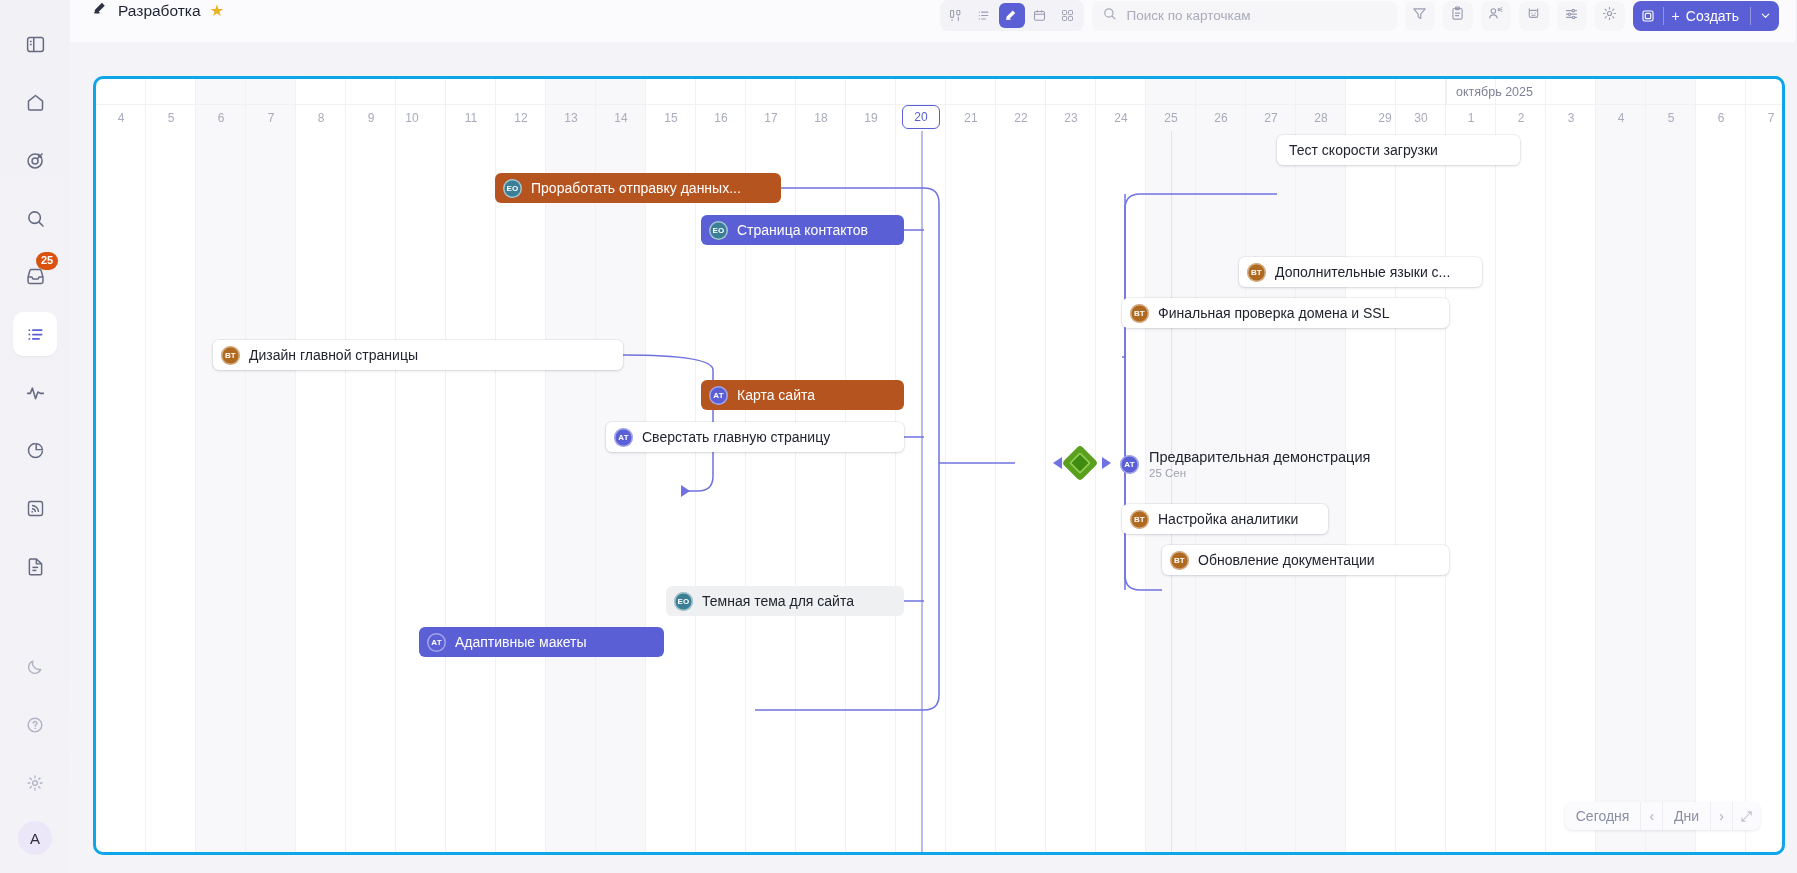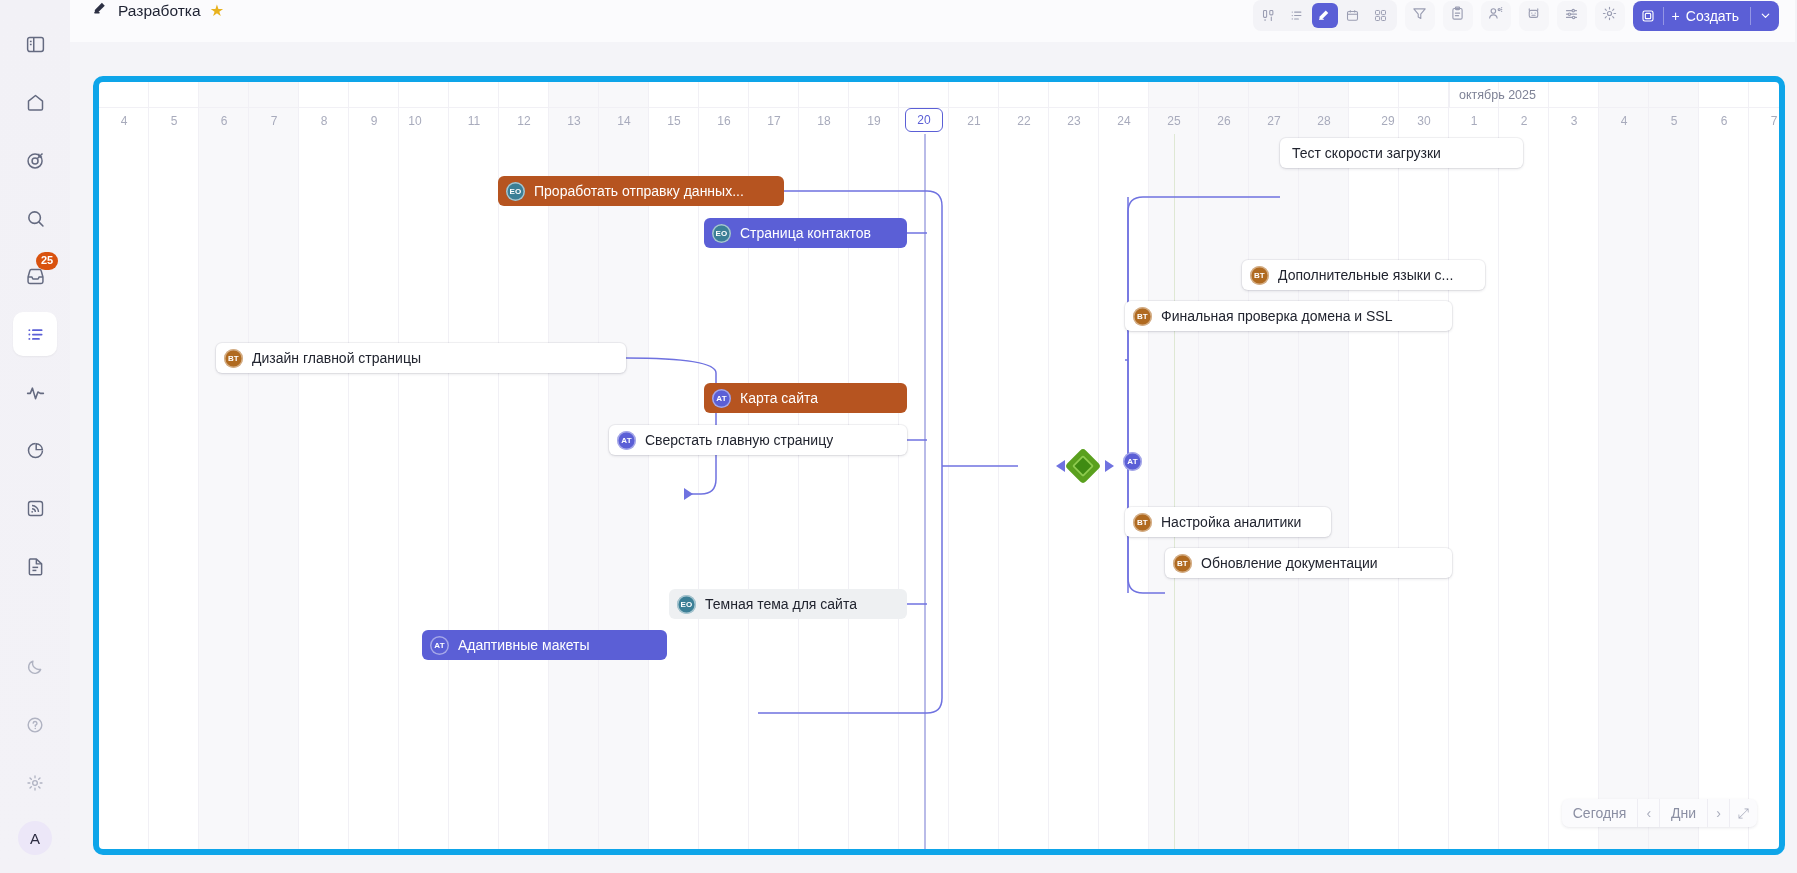--- a/index.html
+++ b/index.html
@@ -75,21 +75,21 @@
   }
   .create-wrap { display:flex; align-items:center; background:#5b5fd6; border-radius:8px; height:30px; overflow:hidden; }
   .create-ic { width:30px; height:30px; display:flex; align-items:center; justify-content:center; color:#fff; cursor:pointer; }
   .create-sep { width:1px; height:18px; background: rgba(255,255,255,.35); }
   .create-lbl { color:#fff; font-size:14px; padding:0 11px 0 8px; display:flex; align-items:center; gap:6px; cursor:pointer; white-space:nowrap; }
   .create-caret { width:28px; height:30px; display:flex; align-items:center; justify-content:center; color:#fff; cursor:pointer; }
 
   
   #board {
     position: absolute; left: 93px; top: 76px; width: 1692px; height: 779px;
-    background: #ffffff; border: 6px solid #0ea5e9; border-radius: 10px; overflow: hidden;
+    background: #ffffff; border: 3px solid #0ea5e9; border-radius: 10px; overflow: hidden;
   }
   #grid { position: absolute; inset: 0; }
   .daycol { position: absolute; top: 0; bottom: 0; border-right: 1px solid #f1f0f5; }
   .daycol.wknd { background: #f8f8fa; }
   .monthrow { position: absolute; left: 0; top: 0; height: 26px; right:0; border-bottom:1px solid #f1f0f5; }
   .monthlbl {
     position: absolute; top: 0; height: 26px; line-height: 26px;
     font-size: 12.5px; color: #7e8296; padding-left: 9px; border-left: 1px solid #f1f0f5;
     white-space: nowrap;
   }
@@ -343,20 +343,29 @@
         <div class="viewbtn">
           <svg width="15" height="15" viewBox="0 0 24 24" fill="none" stroke="currentColor" stroke-width="1.6">
               <rect x="4" y="4" width="6.5" height="6.5" rx="1.4"></rect>
               <rect x="13.5" y="4" width="6.5" height="6.5" rx="1.4"></rect>
               <rect x="4" y="13.5" width="6.5" height="6.5" rx="1.4"></rect>
               <rect x="13.5" y="13.5" width="6.5" height="6.5" rx="1.4"></rect>
             </svg>
         </div>
       </div>
 
+      <div class="searchbox">
+        <span>
+          <svg width="15" height="15" viewBox="0 0 24 24" fill="none" stroke="#a9abbd" stroke-width="2">
+              <circle cx="11" cy="11" r="6.6"></circle>
+              <line x1="15.8" y1="15.8" x2="20.5" y2="20.5" stroke-linecap="round"></line>
+            </svg>
+        </span>
+        <input value="" placeholder="Поиск по карточкам" style="">
+      </div>
 
       <div class="iconbtn">
         <span>
           <svg width="17" height="17" viewBox="0 0 24 24" fill="none" stroke="currentColor" stroke-width="1.6" stroke-linejoin="round">
               <path d="M4 5.5h16l-6.2 7.3V19l-3.6-2v-4.2z"></path>
             </svg>
         </span>
       </div>
       <div class="iconbtn">
         <span>
@@ -592,20 +601,24 @@
         </div>
         <div class="card solid-purple" style="left: 323px; top: 548px; width: 245px;">
           <div class="av at">АТ</div>
           <span class="ttl">Адаптивные макеты</span>
         </div>
       </div>
 
     <div class="diamond" style="left:971px; top:371px;"></div>
     <div class="milestone-card" style="left:1024px; top:370px;">
       <div class="av at">АТ</div>
+      <div class="ms-txt">
+        <span class="ms-title">Предварительная демонстрация</span>
+        <span class="ms-date">25 Сен</span>
+      </div>
     </div>
 
     <div class="bottombar">
       <div class="bb">Сегодня</div>
       <div class="bb arrow sep">‹</div>
       <div class="bb sep">Дни</div>
       <div class="bb arrow sep">›</div>
       <div class="bb arrow sep">⤢</div>
     </div>
   </div>

